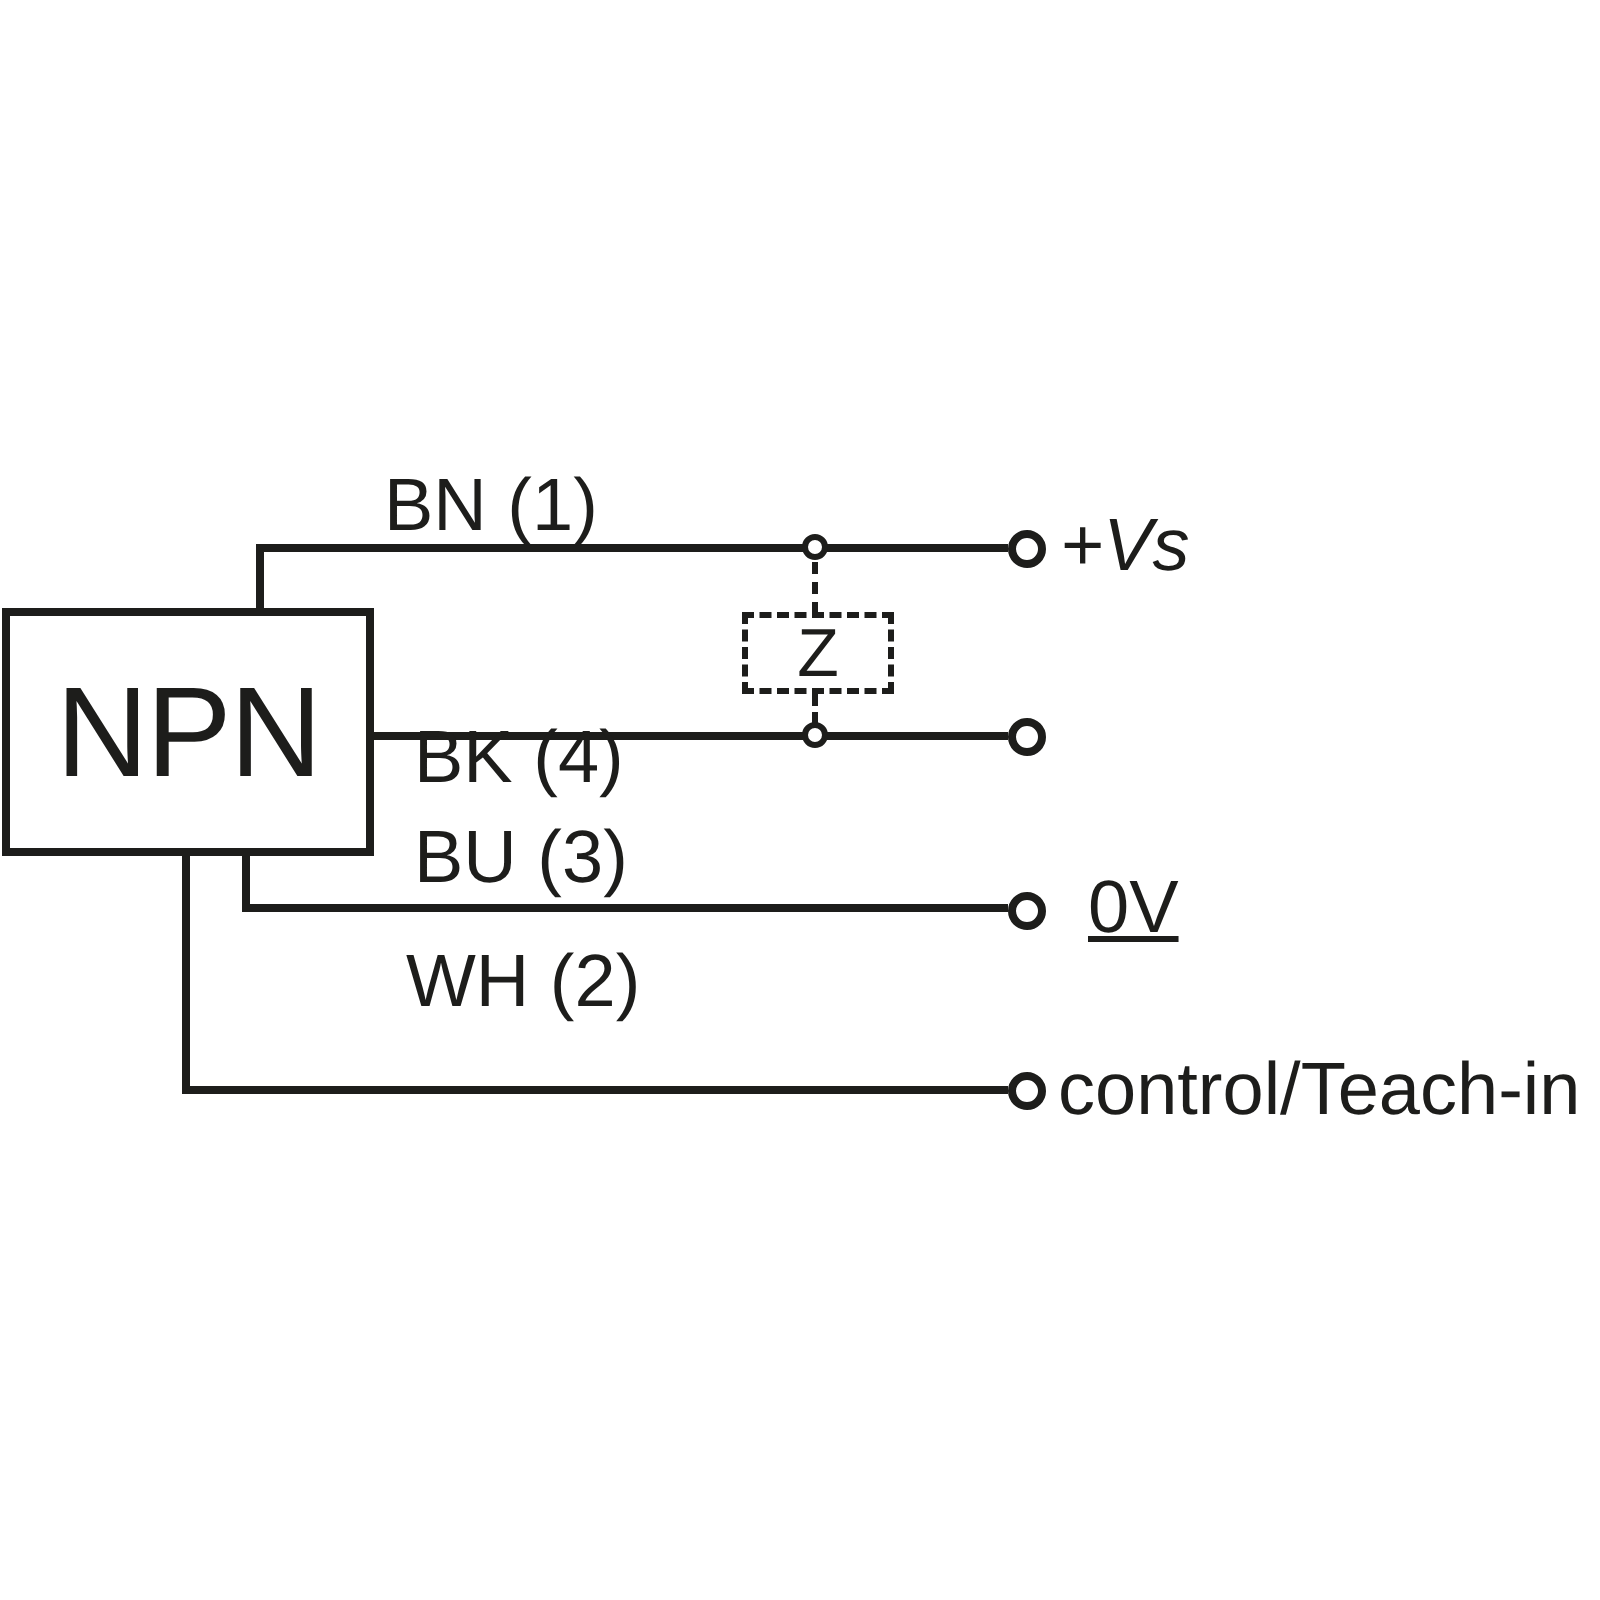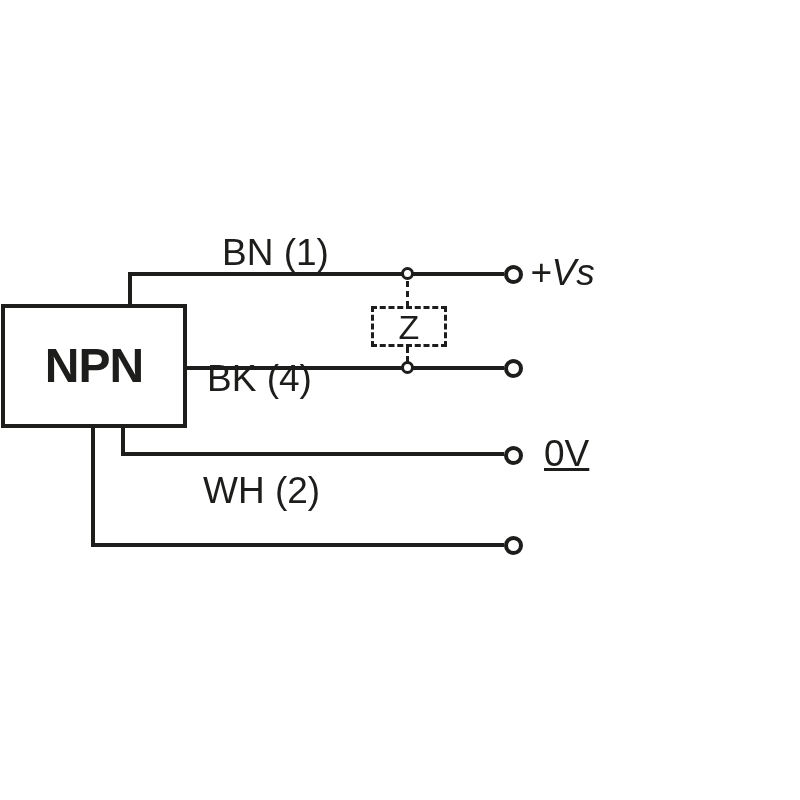--- a/index.html
+++ b/index.html
@@ -16,21 +16,21 @@
 
   
   .device-box {
     left: 1px; top: 304px; width: 186px; height: 124px;
     border: 4px solid #1d1d1b;
     box-sizing: border-box;
     background: #ffffff;
     display: flex; align-items: center; justify-content: center;
   }
   .device-label {
-    font-size: 48px; font-weight: 700; letter-spacing: -1px;
+    font-size: 64px; font-weight: 400; letter-spacing: -1px;
     line-height: 1;
   }
 
   
   .wire { background: #1d1d1b; }
   .wire-bn-v { left: 128px; top: 272px; width: 4px;  height: 36px; }
   .wire-bn-h { left: 128px; top: 272px; width: 376px; height: 4px; }
   .wire-bk-h { left: 185px; top: 366px; width: 319px; height: 4px; }
   .wire-bu-v { left: 121px; top: 424px; width: 4px;  height: 32px; }
   .wire-bu-h { left: 121px; top: 452px; width: 383px; height: 4px; }
@@ -64,21 +64,21 @@
     background: #ffffff;
     display: flex; align-items: center; justify-content: center;
   }
   .load-label { font-size: 34px; line-height: 1; }
   .dash-v { width: 0; border-left: 3px dashed #1d1d1b; }
   .dash-v-top    { left: 406px; top: 281px; height: 26px; }
   .dash-v-bottom { left: 406px; top: 347px; height: 15px; }
 
   
   .lbl { font-size: 37px; line-height: 1; white-space: nowrap; }
-  .lbl-bn { left: 222px; top: 234px; text-align: right; }
+  .lbl-bn { left: 192px; top: 234px; text-align: right; }
   .lbl-bk { left: 207px; top: 330px; margin-top: 30px; }
   .lbl-bu { left: 207px; top: 410px; }
   .lbl-wh { left: 203px; top: 472px; }
   .lbl-vs      { left: 530px; top: 254px; font-style: italic; }
   .lbl-output  { left: 526px; top: 351px; }
   .lbl-0v      { left: 544px; top: 435px; text-decoration: underline; }
   .lbl-control { left: 529px; top: 526px; }
 </style>
 </head>
 <body>
@@ -109,18 +109,20 @@
   <div class="abs node node-bn"></div>
   <div class="abs node node-bk"></div>
 
   <div class="abs terminal terminal-vs"></div>
   <div class="abs terminal terminal-output"></div>
   <div class="abs terminal terminal-0v"></div>
   <div class="abs terminal terminal-control"></div>
 
   <div class="abs lbl lbl-bn">BN (1)</div>
   <div class="abs lbl lbl-bk">BK (4)</div>
+  <div class="abs lbl lbl-bu">BU (3)</div>
   <div class="abs lbl lbl-wh">WH (2)</div>
 
   <div class="abs lbl lbl-vs">+Vs</div>
   <div class="abs lbl lbl-0v">0V</div>
+  <div class="abs lbl lbl-control">control/Teach-in</div>
 
 </div>
 
 </body></html>

